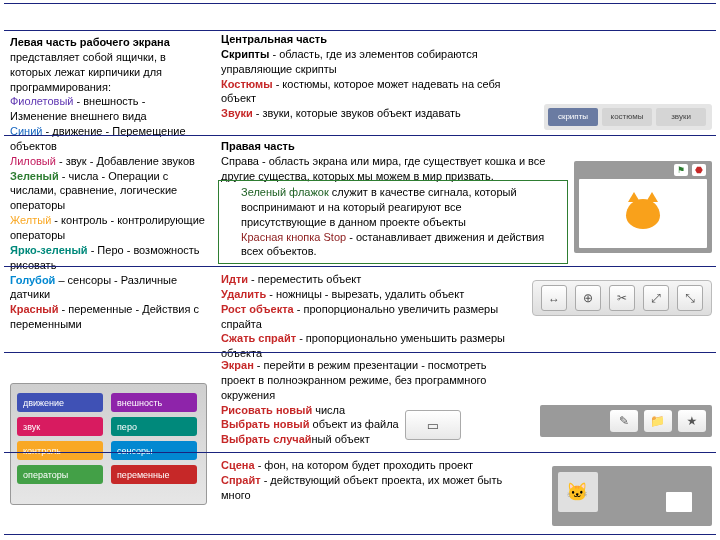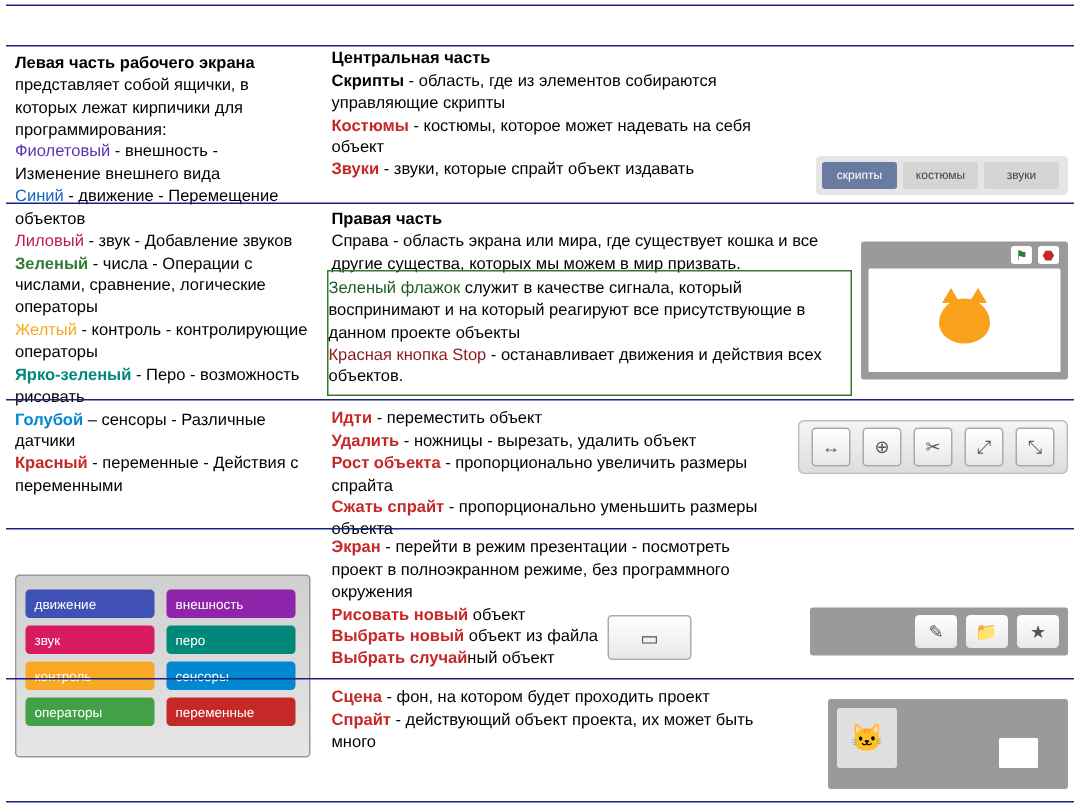--- a/index.html
+++ b/index.html
@@ -59,37 +59,37 @@
   <div class="cat" style="left:6px;top:57px;background:#f9a825">контроль</div>
   <div class="cat" style="left:100px;top:57px;background:#0288d1">сенсоры</div>
   <div class="cat" style="left:6px;top:81px;background:#43a047">операторы</div>
   <div class="cat" style="left:100px;top:81px;background:#c62828">переменные</div>
 </div>
 
 <div class="sect" style="top:30px;padding-right:180px">
   <div class="hdr">Центральная часть</div>
   <div><span class="hdr">Скрипты</span><span> - область, где из элементов собираются управляющие скрипты</span></div>
   <div><span class="c-red">Костюмы</span><span> - костюмы, которое может надевать на себя объект</span></div>
-  <div><span class="c-red">Звуки</span><span> - звуки, которые спрайт объект издавать</span></div>
+  <div><span class="c-red">Звуки</span><span> - звуки, которые звуков объект издавать</span></div>
 </div>
 
 <div class="tabs-img">
   <div class="tab" style="left:4px;background:#6a7ba2;color:#fff">скрипты</div>
   <div class="tab" style="left:58px;background:#d5d5d5">костюмы</div>
   <div class="tab" style="left:112px;background:#d5d5d5">звуки</div>
 </div>
 
 <div class="hr" style="top:135px"></div>
 
 <div class="sect" style="top:137px;padding-right:150px">
   <div class="hdr">Правая часть</div>
   <div>Справа - область экрана или мира, где существует кошка и все другие существа, которых мы можем в мир призвать.</div>
 </div>
 
-<div class="sect" style="top:180px;left:218px;right:152px;border:1px solid #2e7d32;padding:4px 0">
+<div class="sect" style="top:180px;left:218px;right:152px;border:1px solid #2e7d32;padding:4px 22px">
   <div><span class="c-dgreen">Зеленый флажок</span><span> служит в качестве сигнала, который воспринимают и на который реагируют все присутствующие в данном проекте объекты</span></div>
   <div><span class="c-dred">Красная кнопка Stop</span><span> - останавливает движения и действия всех объектов.</span></div>
 </div>
 
 <div class="stage-img">
   <div class="flag-btn">⚑</div>
   <div class="stop-btn">⬣</div>
   <div class="stage-inner">
     <div class="cat-sprite">
       <div class="cat-ear" style="left:2px"></div>
@@ -112,21 +112,21 @@
   <div class="tool">⊕</div>
   <div class="tool">✂</div>
   <div class="tool">⤢</div>
   <div class="tool">⤡</div>
 </div>
 
 <div class="hr" style="top:352px"></div>
 
 <div class="sect" style="top:356px;padding-right:225px">
   <div><span class="c-red">Экран</span><span> - перейти в режим презентации - посмотреть проект в полноэкранном режиме, без программного окружения</span></div>
-  <div><span class="c-red">Рисовать новый</span><span> объект</span></div>
+  <div><span class="c-red">Рисовать новый</span><span> числа</span></div>
   <div><span class="c-red">Выбрать новый</span><span> объект из файла</span></div>
   <div><span class="c-red">Выбрать случай</span><span>ный объект</span></div>
 </div>
 <div class="present-img">▭</div>
 <div class="newobj-img">
   <div class="nbtn">✎</div>
   <div class="nbtn">📁</div>
   <div class="nbtn">★</div>
 </div>
 

